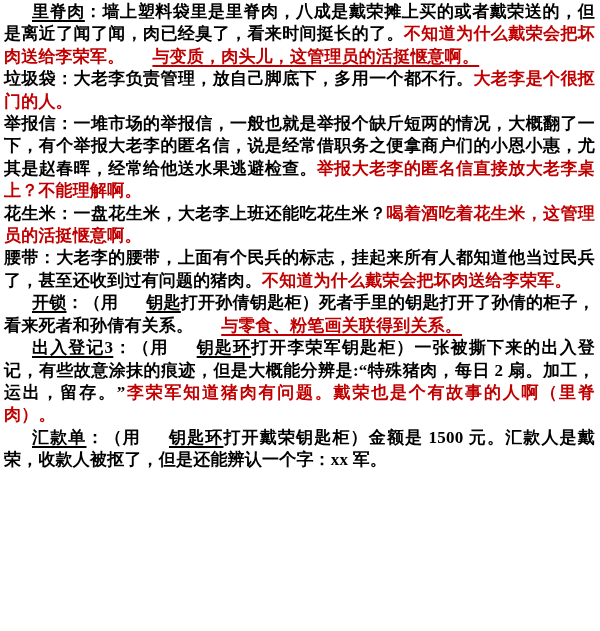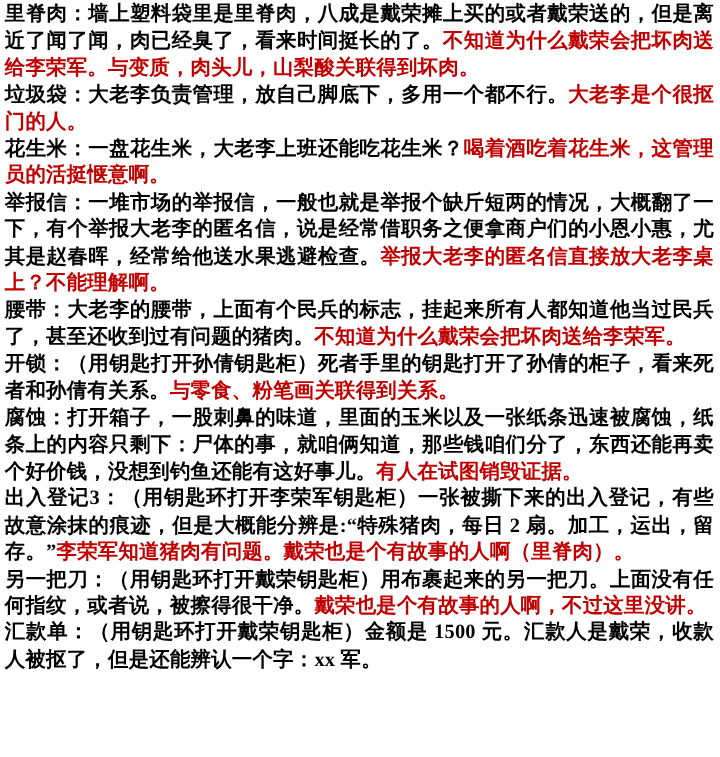--- a/index.html
+++ b/index.html
@@ -20,34 +20,34 @@
   .doc {
     padding: 1px 5px 2px 4px;
     text-align: justify;
     letter-spacing: 0.2px;
   }
   .doc p {
     margin: 0;
     padding: 0;
   }
   span.u {
+    text-decoration: underline;
     text-underline-offset: 3px;
     text-decoration-thickness: 1.5px;
+    margin-left: 28px;
   }
   span.red {
     color: var(--red, #c00000);
   }
 </style>
 </head>
 <body style="background: rgb(255, 255, 255); color: rgb(0, 0, 0);">
 
 <div class="doc">
-    <p><span class="u">里脊肉</span><span class="">：墙上塑料袋里是里脊肉，八成是戴荣摊上买的或者戴荣送的，但是离近了闻了闻，肉已经臭了，看来时间挺长的了。</span><span class="red">不知道为什么戴荣会把坏肉送给李荣军。</span><span class="red u">与变质，肉头儿，山梨酸关联得到坏肉。</span></p>
+    <p><span class="u">里脊肉</span><span class="">：墙上塑料袋里是里脊肉，八成是戴荣摊上买的或者戴荣送的，但是离近了闻了闻，肉已经臭了，看来时间挺长的了。</span><span class="red">不知道为什么戴荣会把坏肉送给李荣军。</span><span class="red u">与变质，肉头儿，这管理员的活挺惬意啊。</span></p>
     <p><span>垃圾袋</span><span class="">：大老李负责管理，放自己脚底下，多用一个都不行。</span><span class="red">大老李是个很抠门的人。</span></p>
+    <p><span>举报信</span><span class="">：一堆市场的举报信，一般也就是举报个缺斤短两的情况，大概翻了一下，有个举报大老李的匿名信，说是经常借职务之便拿商户们的小恩小惠，尤其是赵春晖，经常给他送水果逃避检查。</span><span class="red">举报大老李的匿名信直接放大老李桌上？不能理解啊。</span></p>
     <p><span>花生米</span><span class="">：一盘花生米，大老李上班还能吃花生米？</span><span class="red">喝着酒吃着花生米，这管理员的活挺惬意啊。</span></p>
-    <p><span>举报信</span><span class="">：一堆市场的举报信，一般也就是举报个缺斤短两的情况，大概翻了一下，有个举报大老李的匿名信，说是经常借职务之便拿商户们的小恩小惠，尤其是赵春晖，经常给他送水果逃避检查。</span><span class="red">举报大老李的匿名信直接放大老李桌上？不能理解啊。</span></p>
     <p><span>腰带</span><span class="">：大老李的腰带，上面有个民兵的标志，挂起来所有人都知道他当过民兵了，甚至还收到过有问题的猪肉。</span><span class="red">不知道为什么戴荣会把坏肉送给李荣军。</span></p>
     <p><span class="u">开锁</span><span class="">：（用</span><span class=" u">钥匙</span><span class="">打开孙倩钥匙柜）死者手里的钥匙打开了孙倩的柜子，看来死者和孙倩有关系。</span><span class="red u">与零食、粉笔画关联得到关系。</span></p>
-    <p><span>腐蚀</span><span class="">：打开箱子，一股刺鼻的味道，里面的玉米以及一张纸条迅速被腐蚀，纸条上的内容只剩下：尸体的事，就咱俩知道，那些钱咱们分了，东西还能再卖个好价钱，没想到钓鱼还能有这好事儿。</span><span class="red">有人在试图销毁证据。</span></p>
     <p><span class="u">出入登记3</span><span class="">：（用</span><span class=" u">钥匙环</span><span class="">打开李荣军钥匙柜）一张被撕下来的出入登记，有些故意涂抹的痕迹，但是大概能分辨是:“特殊猪肉，每日 2 扇。加工，运出，留存。”</span><span class="red">李荣军知道猪肉有问题。戴荣也是个有故事的人啊（里脊肉）。</span></p>
-    <p><span>另一把刀</span><span class="">：（用</span><span class=" u">钥匙环</span><span class="">打开戴荣钥匙柜）用布裹起来的另一把刀。上面没有任何指纹，或者说，被擦得很干净。</span><span class="red">戴荣也是个有故事的人啊，不过这里没讲。</span></p>
     <p><span class="u">汇款单</span><span class="">：（用</span><span class=" u">钥匙环</span><span class="">打开戴荣钥匙柜）金额是 1500 元。汇款人是戴荣，收款人被抠了，但是还能辨认一个字：xx 军。</span></p>
   </div>
 
 </body></html>

